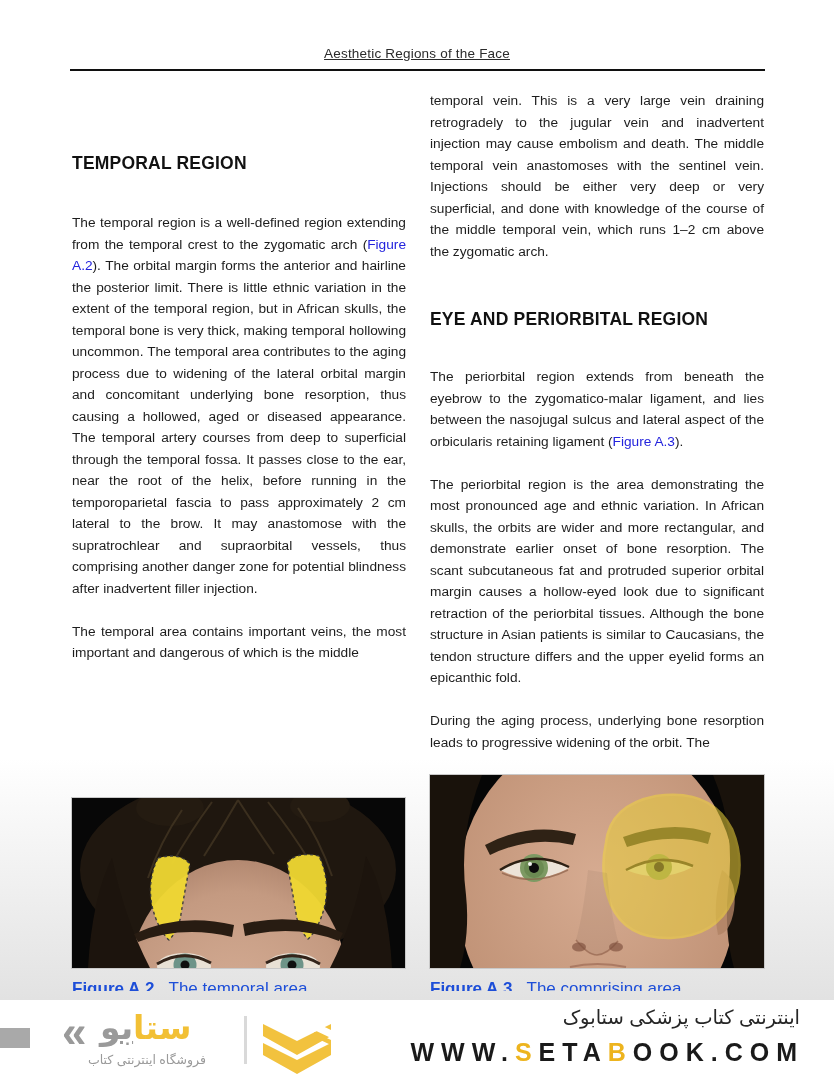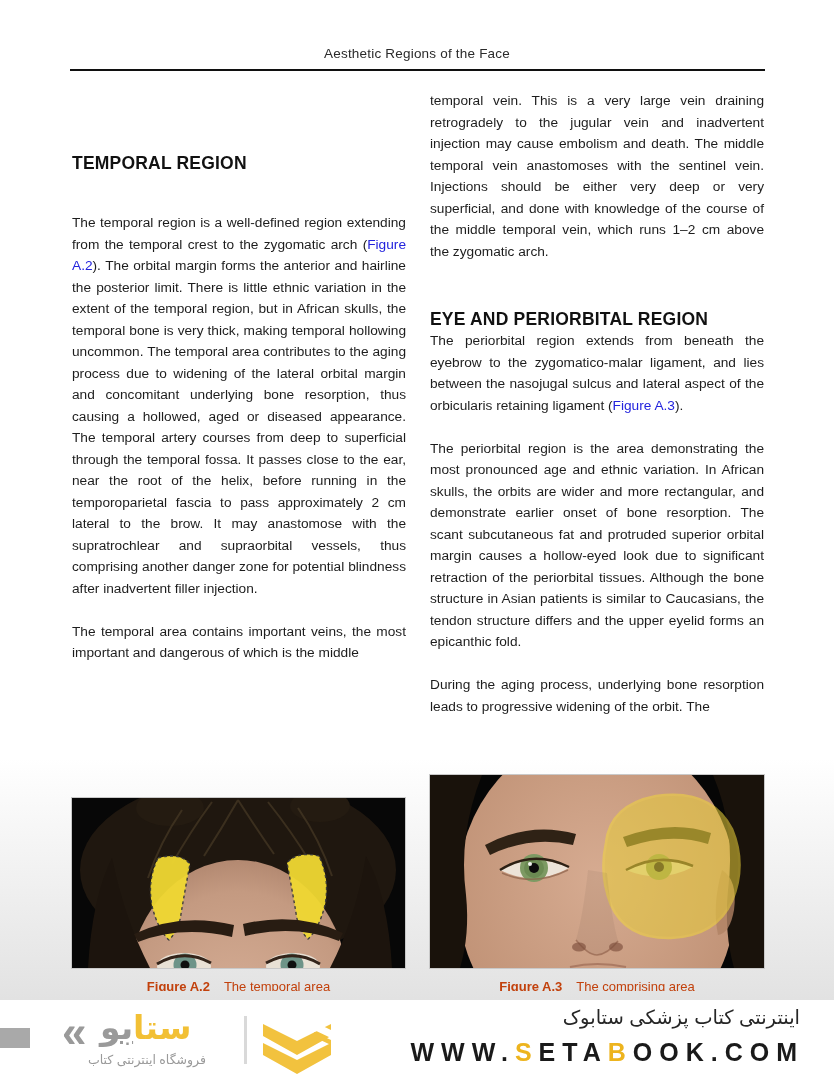--- a/index.html
+++ b/index.html
@@ -11,56 +11,56 @@
     position:relative;
     width:834px;height:1080px;
     background:#ffffff;
     overflow:hidden;
     margin:0 auto;
     color:#1c1c1c;
   }
   
   .running-head{
     position:absolute;left:0;top:46px;width:834px;
-    text-align:center;font-size:13.5px;color:#2b2b2b;letter-spacing:.2px;
+    text-align:center;font-size:13.5px;color:#2b2b2b;letter-spacing:.2px;text-decoration:underline;
   }
   .head-rule{
     position:absolute;left:70px;top:69px;width:695px;height:0;
     border-top:2.5px solid #101010;
   }
   
   .col{
     position:absolute;top:90px;width:334px;
     font-size:13.7px;line-height:21.5px;text-align:justify;color:#1d1d1d;
   }
   .col-left{left:72px;}
   .col-right{left:430px;}
   .col p{margin:0;}
   .section-heading{
     font-size:17.5px;font-weight:bold;color:#111;letter-spacing:.2px;
     margin:0;text-align:left;line-height:22px;
   }
   .col-left .section-heading{margin-top:62px;margin-bottom:38px;}
-  .col-right .section-heading{margin-top:46px;}
+  .col-right .section-heading{margin-top:46px;margin-bottom:36px;}
   .para-gap{margin-top:21.5px !important;}
   a.figref{color:#2323dd;text-decoration:none;cursor:pointer;}
   
   .figure-band{
     position:absolute;left:0;top:758px;width:834px;height:242px;
     background:linear-gradient(#ffffff 0%,#f2f2f2 45%,#e2e2e2 100%);
   }
   .figure{
     position:absolute;background:#000;box-shadow:0 0 0 1px #c9c9c9;
   }
   .figure svg{display:block;}
   .fig-left{left:72px;top:798px;width:333px;height:170px;}
   .fig-right{left:430px;top:775px;width:334px;height:193px;}
   .caption{
     position:absolute;height:12px;overflow:hidden;
-    font-size:13px;color:#c2410c;white-space:nowrap;text-align:center;
+    font-size:17px;color:#1d4ed8;white-space:nowrap;
   }
   .caption .cap-label{font-weight:bold;margin-right:14px;}
   .cap-left{left:72px;top:979px;width:333px;}
   .cap-right{left:430px;top:979px;width:334px;}
   
   .footer{
     position:absolute;left:0;top:1000px;width:834px;height:80px;background:#ffffff;
   }
   .footer-accent{
     position:absolute;left:0;top:28px;width:30px;height:20px;background:#a9a9a9;

